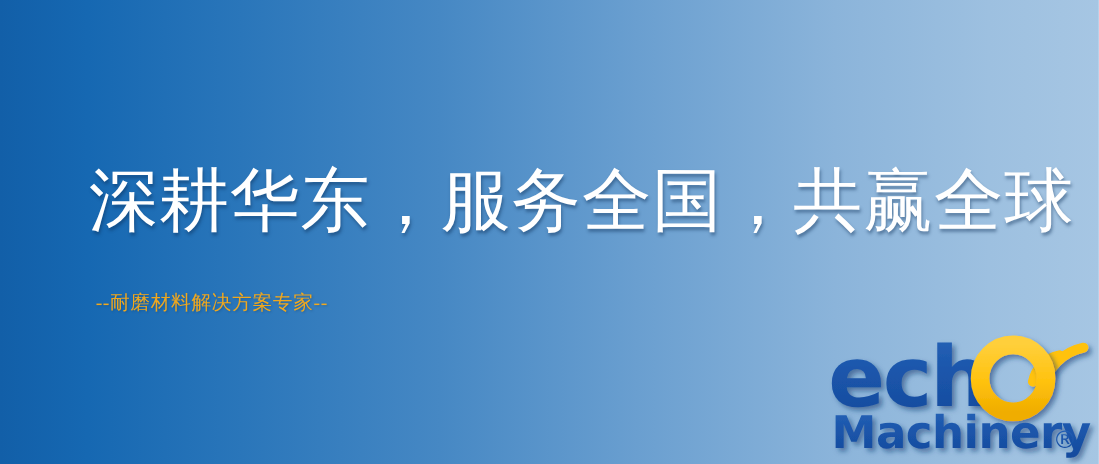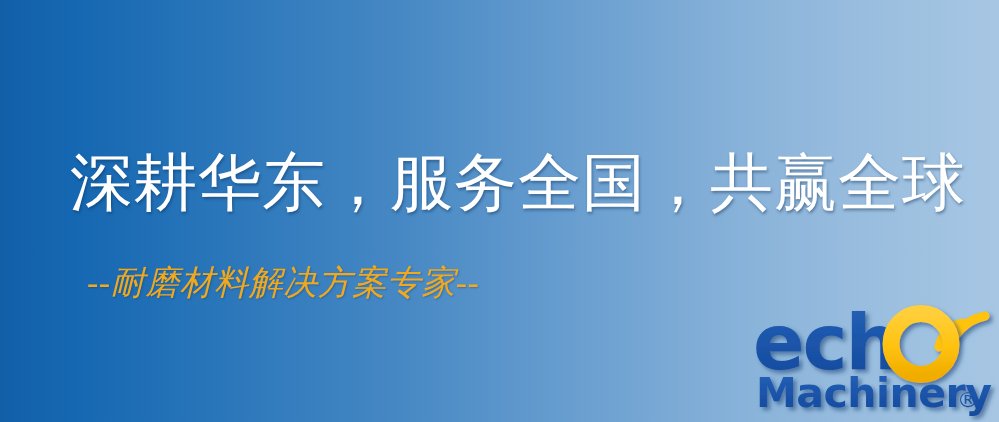--- a/index.html
+++ b/index.html
@@ -22,44 +22,43 @@
         #8bb4da 76%,
         #9dc0e0 90%,
         #a6c6e3 100%);
     font-family: "Liberation Sans", sans-serif;
     -webkit-font-smoothing: antialiased;
   }
 
   
   .headline {
     position: absolute;
-    left: 70px;
+    left: 81px;
     top: 152px;
     font-family: "Liberation Serif", "DejaVu Serif", serif;
     font-size: 63px;
     line-height: 1.0;
     letter-spacing: 1px;
     color: #ffffff;
     white-space: nowrap;
     text-shadow: 1px 2px 3px rgba(12, 45, 85, 0.45);
   }
 
   
   .subtitle {
     position: absolute;
     left: 87px;
     top: 266px;
     font-family: "Liberation Serif", "DejaVu Serif", serif;
-    font-size: 34px;
+    font-size: 18px;
     line-height: 1.0;
     letter-spacing: 0.5px;
     color: #f0a81e;
     white-space: nowrap;
     text-shadow: 1px 1px 2px rgba(12, 45, 85, 0.30);
-    font-style: italic;
   }
 
   
   .logo {
     position: absolute;
     left: 749px;
     top: 288px;
     width: 250px;
     height: 134px;
   }

